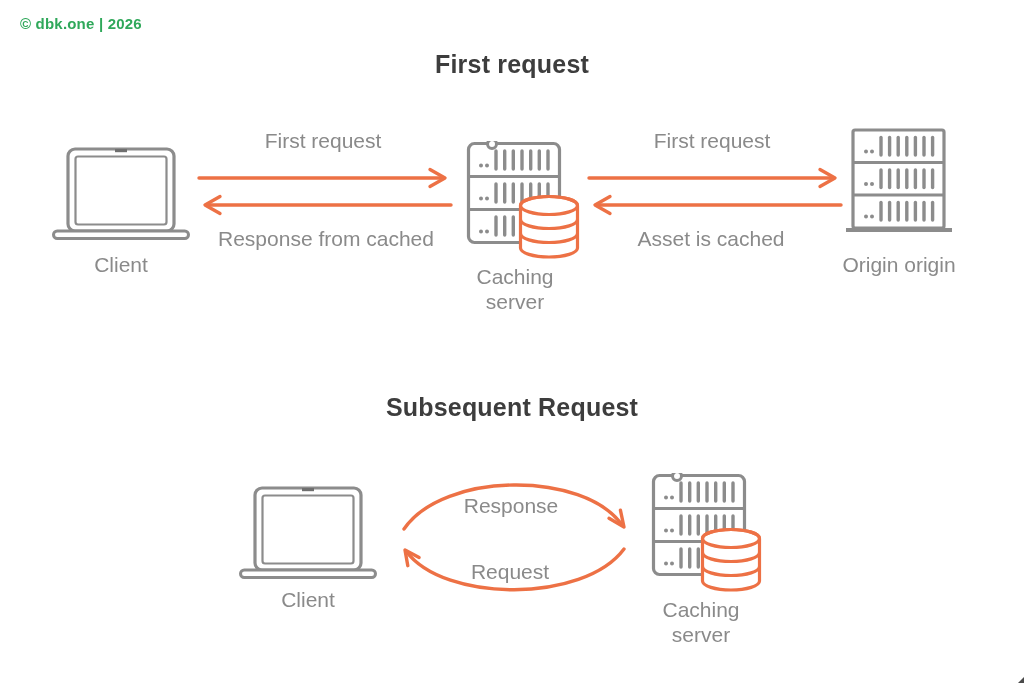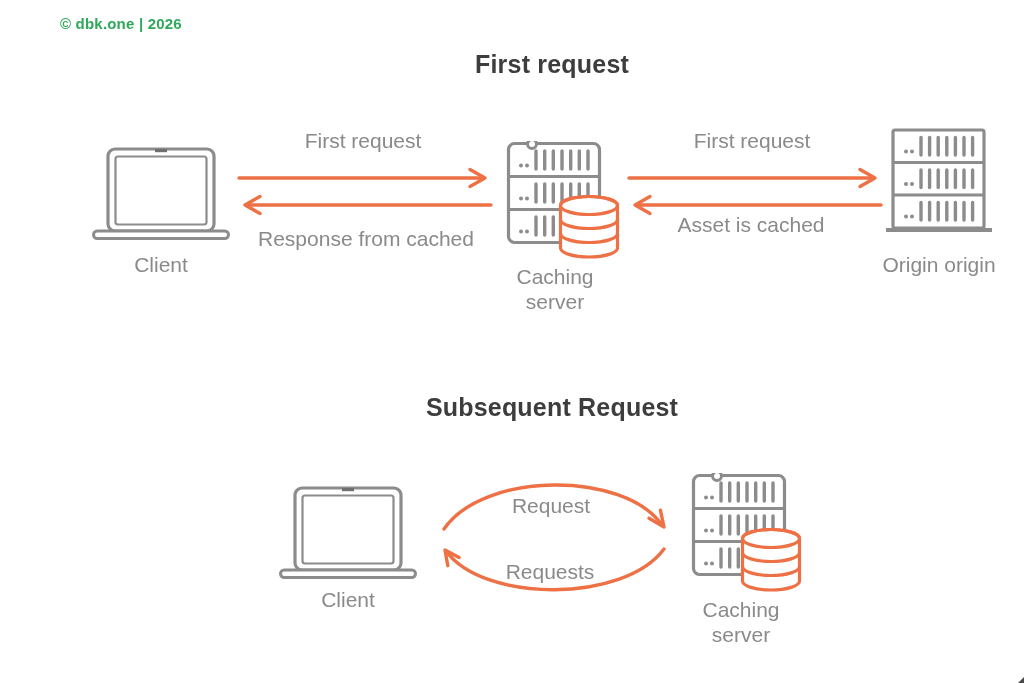--- a/index.html
+++ b/index.html
@@ -1,20 +1,20 @@
 <!DOCTYPE html>
 <html><head>
 <meta charset="utf-8">
 <style>
   html,body{margin:0;padding:0;}
   body{
     width:1024px;height:683px;position:relative;background:#ffffff;
     font-family:"Liberation Sans","DejaVu Sans",sans-serif;overflow:hidden;
   }
-  .abs{position:absolute;margin-left:40px;}
+  .abs{position:absolute;}
   .center-x{transform:translateX(-50%);white-space:nowrap;}
   .watermark{
     left:20px;top:15px;font-size:15px;font-weight:bold;color:#2fa85a;
     letter-spacing:.2px;
   }
   .section-title{
     left:0;width:1024px;text-align:center;font-size:25px;font-weight:bold;
     color:#3d3d3d;letter-spacing:.2px;
   }
   .flow-label{
@@ -111,21 +111,21 @@
     <line x1="2" y1="11" x2="244" y2="11" stroke="#ED7145" stroke-width="3.4" stroke-linecap="round"></line>
     <polyline points="233,2.5 248,11 233,19.5" fill="none" stroke="#ED7145" stroke-width="3.4" stroke-linecap="round" stroke-linejoin="round"></polyline>
   </svg>
 </div>
 <div class="abs" style="left:587px;top:194px;">
   <svg width="256" height="22" viewBox="0 0 256 22">
     <line x1="254" y1="11" x2="12" y2="11" stroke="#ED7145" stroke-width="3.4" stroke-linecap="round"></line>
     <polyline points="23,2.5 8,11 23,19.5" fill="none" stroke="#ED7145" stroke-width="3.4" stroke-linecap="round" stroke-linejoin="round"></polyline>
   </svg>
 </div>
-<div class="abs flow-label center-x" style="left:711px;top:213px;">Asset is cached</div>
+<div class="abs flow-label center-x" style="left:711px;top:227px;">Asset is cached</div>
 
 <div class="abs" style="left:845px;top:128px;">
   <svg width="108" height="106" viewBox="0 0 108 106" fill="none">
     <rect x="8" y="2" width="91" height="98" rx="2" fill="#fff" stroke="#8c8c8c" stroke-width="3.2"></rect>
     <line x1="8" y1="34.5" x2="99" y2="34.5" stroke="#8c8c8c" stroke-width="3"></line>
     <line x1="8" y1="67" x2="99" y2="67" stroke="#8c8c8c" stroke-width="3"></line>
     <g stroke="#8c8c8c" stroke-width="3.4" stroke-linecap="round">
       <line x1="36" y1="9.5" x2="36" y2="27"></line>
         <line x1="44.6" y1="9.5" x2="44.6" y2="27"></line>
         <line x1="53.2" y1="9.5" x2="53.2" y2="27"></line>
@@ -174,22 +174,22 @@
 <div class="abs icon-label center-x" style="left:308px;top:587px;">Client</div>
 
 <div class="abs" style="left:396px;top:461px;">
   <svg width="232" height="152" viewBox="0 0 232 152" fill="none">
     <path d="M 8 68 C 48 10, 188 10, 226 64" stroke="#ED7145" stroke-width="3.4" stroke-linecap="round"></path>
     <polyline points="224.4,49.2 228,66 213,57.3" fill="none" stroke="#ED7145" stroke-width="3.4" stroke-linecap="round" stroke-linejoin="round"></polyline>
     <path d="M 228 88 C 188 142, 48 142, 10 90" stroke="#ED7145" stroke-width="3.4" stroke-linecap="round"></path>
     <polyline points="11.8,104.7 9,89 23.1,96.5" fill="none" stroke="#ED7145" stroke-width="3.4" stroke-linecap="round" stroke-linejoin="round"></polyline>
   </svg>
 </div>
-<div class="abs flow-label center-x" style="left:511px;top:494px;">Request</div>
-<div class="abs flow-label center-x" style="left:510px;top:560px;">Requests</div>
+<div class="abs flow-label center-x" style="left:511px;top:494px;">Response</div>
+<div class="abs flow-label center-x" style="left:510px;top:560px;">Request</div>
 
 <div class="abs" style="left:651px;top:473px;">
   <svg width="96" height="104" viewBox="0 0 96 104" fill="none">
     <rect x="2.5" y="2.5" width="91" height="99" rx="6" fill="#fff" stroke="#8c8c8c" stroke-width="3.2"></rect>
     <line x1="2.5" y1="35.5" x2="93.5" y2="35.5" stroke="#8c8c8c" stroke-width="3"></line>
     <line x1="2.5" y1="68.5" x2="93.5" y2="68.5" stroke="#8c8c8c" stroke-width="3"></line>
     <g stroke="#8c8c8c" stroke-width="3.4" stroke-linecap="round">
       <line x1="30" y1="10" x2="30" y2="28"></line>
         <line x1="38.7" y1="10" x2="38.7" y2="28"></line>
         <line x1="47.3" y1="10" x2="47.3" y2="28"></line>

